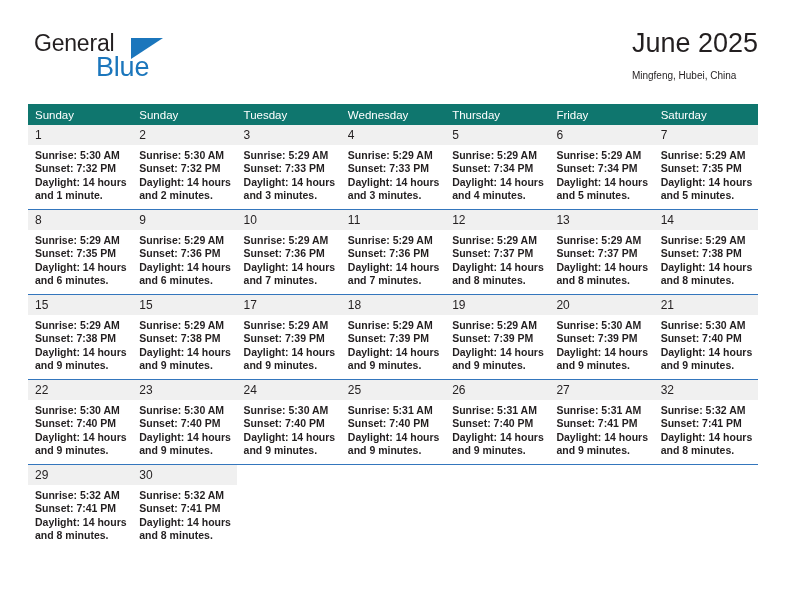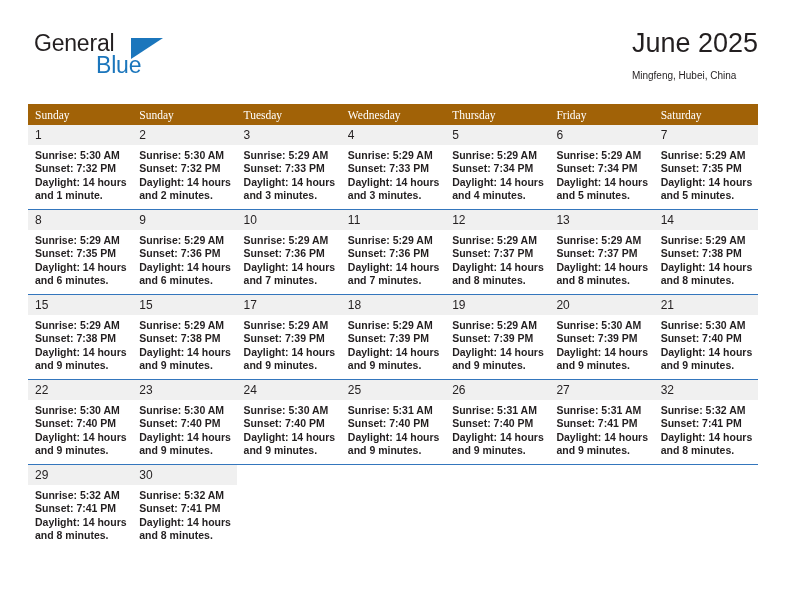--- a/index.html
+++ b/index.html
@@ -44,21 +44,21 @@
     top: 0;
     font-size: 23px;
     letter-spacing: -0.2px;
     color: #231f20;
     font-family: "Liberation Sans", sans-serif;
   }
   .logo-blue {
     position: absolute;
     left: 62px;
     top: 22px;
-    font-size: 23px;
+    font-size: 27px;
     letter-spacing: -0.2px;
     color: #1b76bc;
     font-family: "Liberation Sans", sans-serif;
   }
   .logo-tri {
     position: absolute;
     left: 97px;
     top: 8px;
     width: 0;
     height: 0;
@@ -88,29 +88,28 @@
   
   .cal {
     position: absolute;
     left: 28px;
     top: 104px;
     width: 730px;
     border-collapse: collapse;
     table-layout: fixed;
   }
   .cal th {
-    background: #a16207;
+    background: #0f766e;
     color: #ffffff;
     font-size: 11.5px;
     font-weight: normal;
     text-align: left;
     padding: 4px 0 4px 7px;
     height: 13px;
     border: none;
-    font-family: Liberation Serif, serif;
   }
   .cal td {
     vertical-align: top;
     padding: 0;
     border: none;
     border-top: 1px solid #3476bd;
     height: 84px;
     width: 104.28px;
     background: #ffffff;
   }

